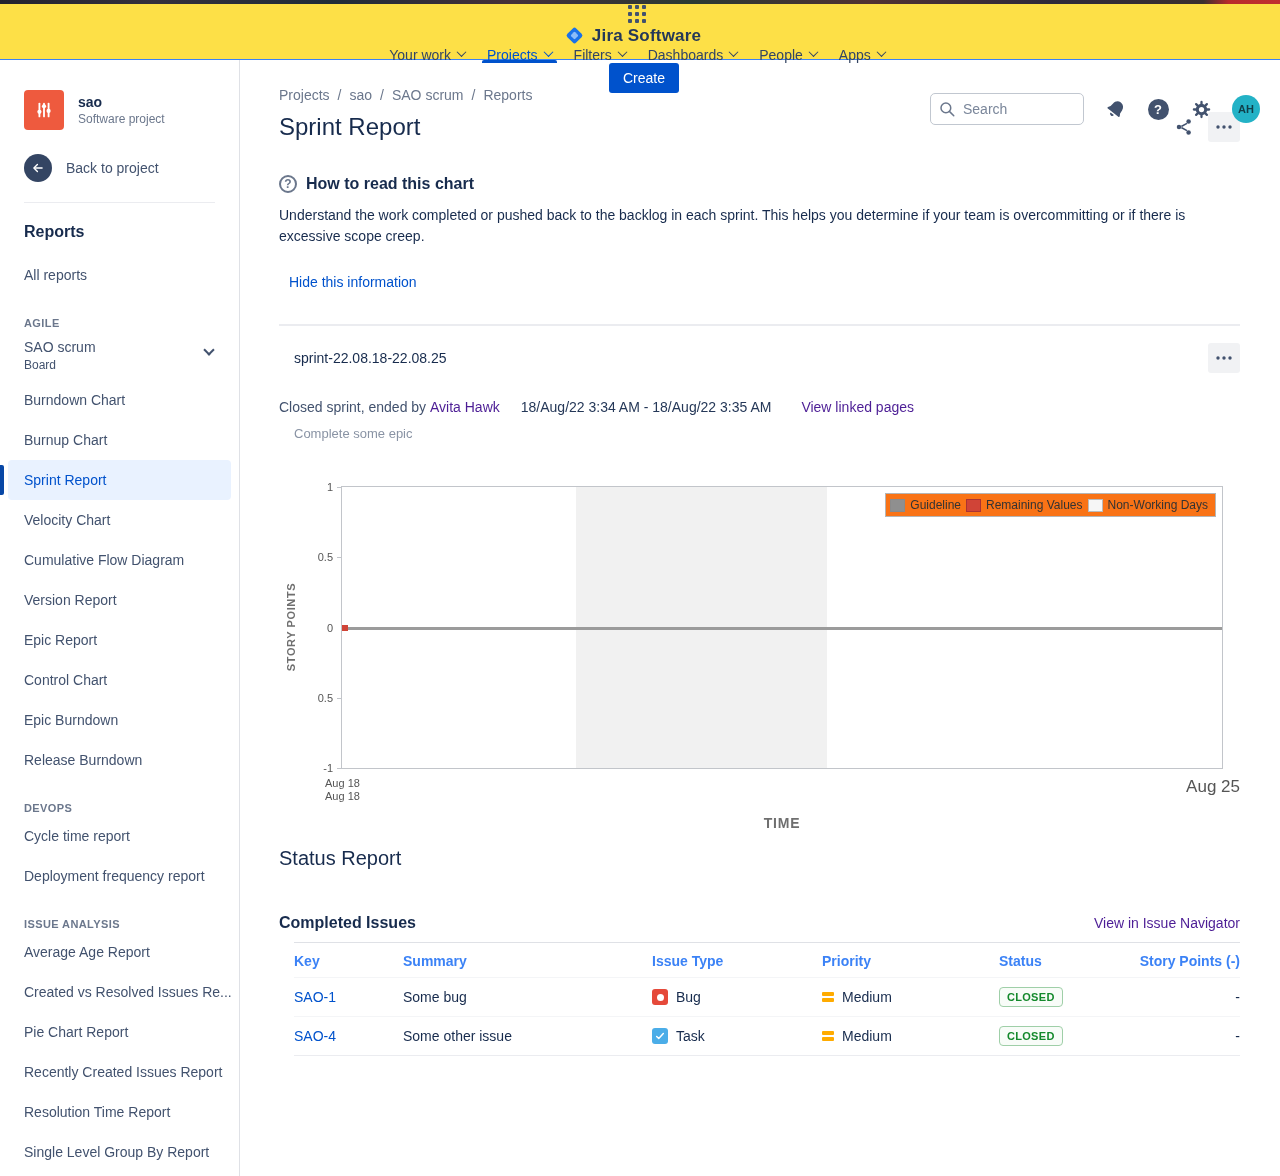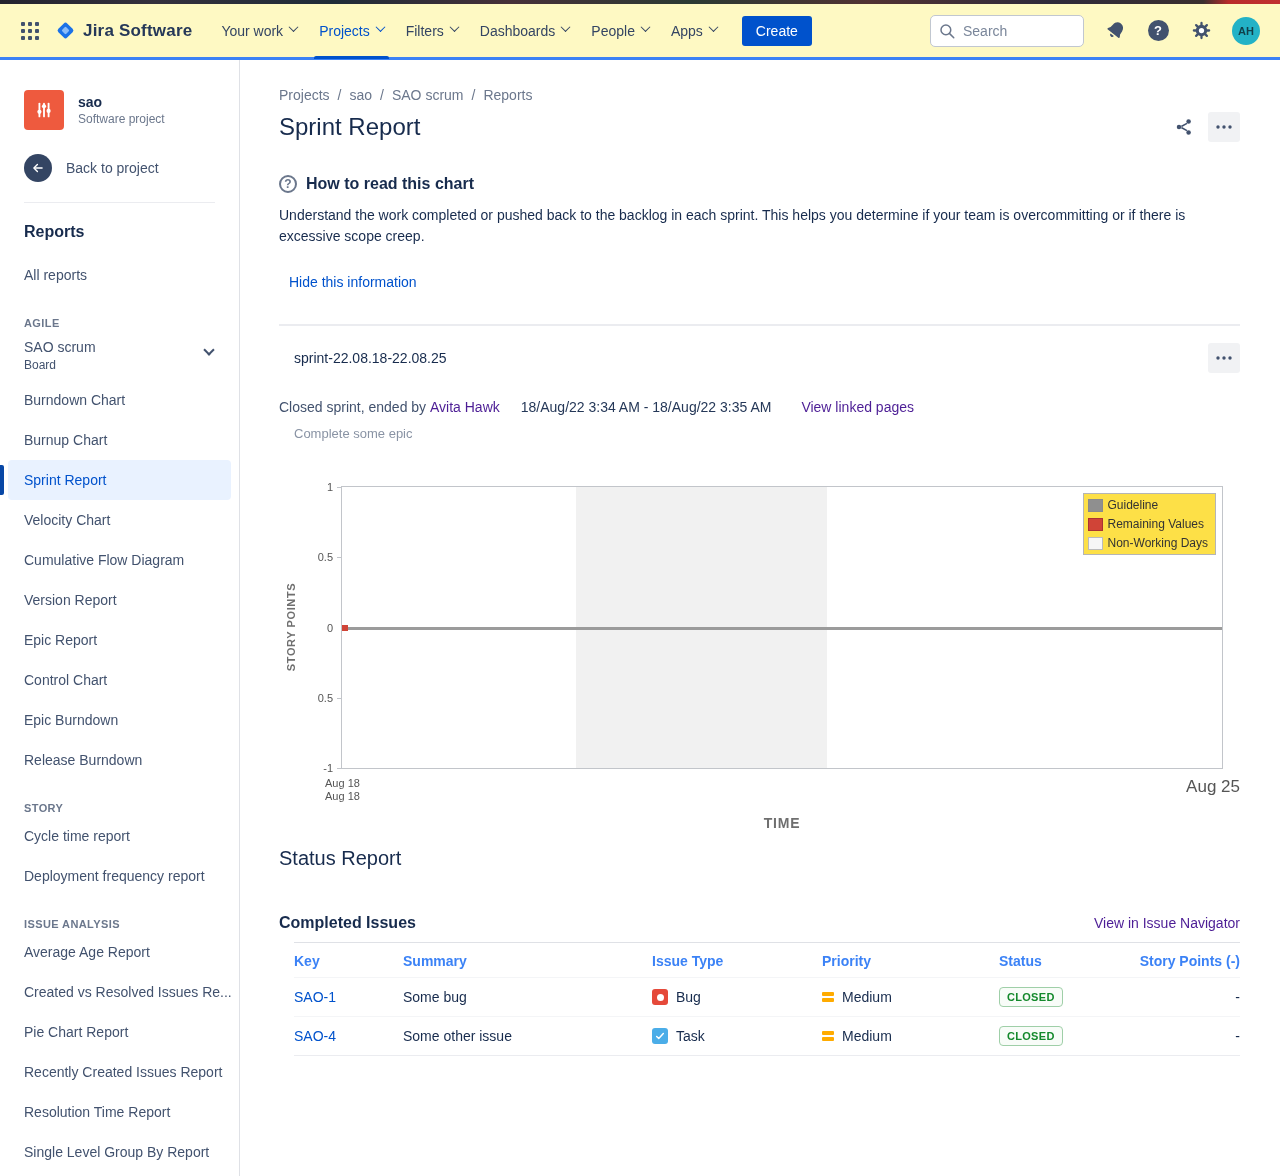--- a/index.html
+++ b/index.html
@@ -6,21 +6,21 @@
   html,body { width:1280px; height:1176px; overflow:hidden; background:#fff;
     font-family:"Liberation Sans", sans-serif; color:#172B4D; }
 
   
   .top-strip { height:4px; width:100%;
     background:linear-gradient(90deg,#23232e 0%,#34303c 12%,#1f2c38 26%,#463038 40%,
       #2b3a33 54%,#513232 68%,#2e2a3a 82%,#3a2f2f 94%,#b92b2b 96%,#c03030 100%); }
 
   
   .navbar { height:56px; display:flex; align-items:center; padding:0 20px 0 14px;
-    border-bottom:3px solid #3b82f6; background:#fef9c3; position:relative; }
+    border-bottom:1px solid #3b82f6; background:#fde047; position:relative;flex-direction:column; }
   .appswitcher { display:flex; align-items:center; justify-content:center; width:32px; height:32px; cursor:pointer; }
   .logo { display:flex; align-items:center; gap:6px; margin:0 18px 0 8px; cursor:pointer; }
   .logo-text { font-size:17px; font-weight:600; color:#253858; letter-spacing:.2px; }
   .nav-items { display:flex; align-items:stretch; height:56px; }
   .nav-item { position:relative; display:flex; align-items:center; padding:0 11px; font-size:14px;
     color:#344563; cursor:pointer; }
   .nav-item .chev { width:7px; height:7px; border-right:1.6px solid currentColor; border-bottom:1.6px solid currentColor;
     transform:rotate(45deg) translate(-1px,-1px); margin-left:7px; margin-top:-4px; }
   .nav-item.active { color:#0052CC; }
   .nav-item.active .nav-underline { position:absolute; left:6px; right:6px; bottom:0; height:3px;
@@ -100,22 +100,22 @@
   .chart-wrap { position:relative; height:372px; margin-top:26px; }
   .plot { position:absolute; left:62px; top:19px; width:882px; height:283px;
     border:1px solid #C2C5CA; background:#fff; }
   .band { position:absolute; left:234px; top:0; width:251px; height:100%; background:#F1F1F1; }
   .guideline { position:absolute; left:0; right:0; top:calc(50% - 1px); height:3px; background:#9B9B9B; }
   .startdot { position:absolute; left:0; top:calc(50% - 3px); width:6px; height:6px; background:#D04437; }
   .ytick { position:absolute; right:calc(100% + 9px); transform:translateY(-50%); font-size:11px; color:#555; }
   .ymark { position:absolute; left:-5px; width:5px; height:1px; background:#C2C5CA; }
   .ylab { position:absolute; left:12px; top:160px; transform:translate(-50%,-50%) rotate(-90deg);
     white-space:nowrap; font-size:11px; font-weight:bold; color:#6F6F6F; letter-spacing:.6px; }
-  .legend { position:absolute; top:6px; right:6px; background:#fde047; border:1px solid #B5B5B5;
-    padding:4px 7px 4px 4px; display:flex; flex-direction:column; gap:5px; }
+  .legend { position:absolute; top:6px; right:6px; background:#f97316; border:1px solid #B5B5B5;
+    padding:4px 7px 4px 4px; display:flex; flex-direction:row; gap:5px; }
   .legend-row { display:flex; align-items:center; gap:5px; font-size:12px; color:#333; }
   .swatch { width:15px; height:13px; border:1px solid #8A8A8A; }
   .swatch.guide { background:#8F8F8F; }
   .swatch.remain { background:#D04437; border-color:#A33; }
   .swatch.nonwork { background:#F6F6F6; border-color:#BBB; }
   .xstart { position:absolute; left:46px; top:310px; font-size:11px; color:#555; line-height:13px; }
   .xend { position:absolute; right:0; top:310px; font-size:17px; color:#555; }
   .time-label { position:absolute; left:62px; width:882px; top:348px; text-align:center;
     font-size:14px; font-weight:bold; color:#6F6F6F; letter-spacing:.8px; }
 
@@ -271,21 +271,21 @@
     <div class="side-item">Burndown Chart</div>
     <div class="side-item">Burnup Chart</div>
     <div class="side-item active">Sprint Report</div>
     <div class="side-item">Velocity Chart</div>
     <div class="side-item">Cumulative Flow Diagram</div>
     <div class="side-item">Version Report</div>
     <div class="side-item">Epic Report</div>
     <div class="side-item">Control Chart</div>
     <div class="side-item">Epic Burndown</div>
     <div class="side-item">Release Burndown</div>
-    <div class="side-heading">STORY</div>
+    <div class="side-heading">DEVOPS</div>
     <div class="side-item">Cycle time report</div>
     <div class="side-item">Deployment frequency report</div>
     <div class="side-heading">ISSUE ANALYSIS</div>
     <div class="side-item">Average Age Report</div>
     <div class="side-item">Created vs Resolved Issues Re...</div>
     <div class="side-item">Pie Chart Report</div>
     <div class="side-item">Recently Created Issues Report</div>
     <div class="side-item">Resolution Time Report</div>
     <div class="side-item">Single Level Group By Report</div>
   </aside>

